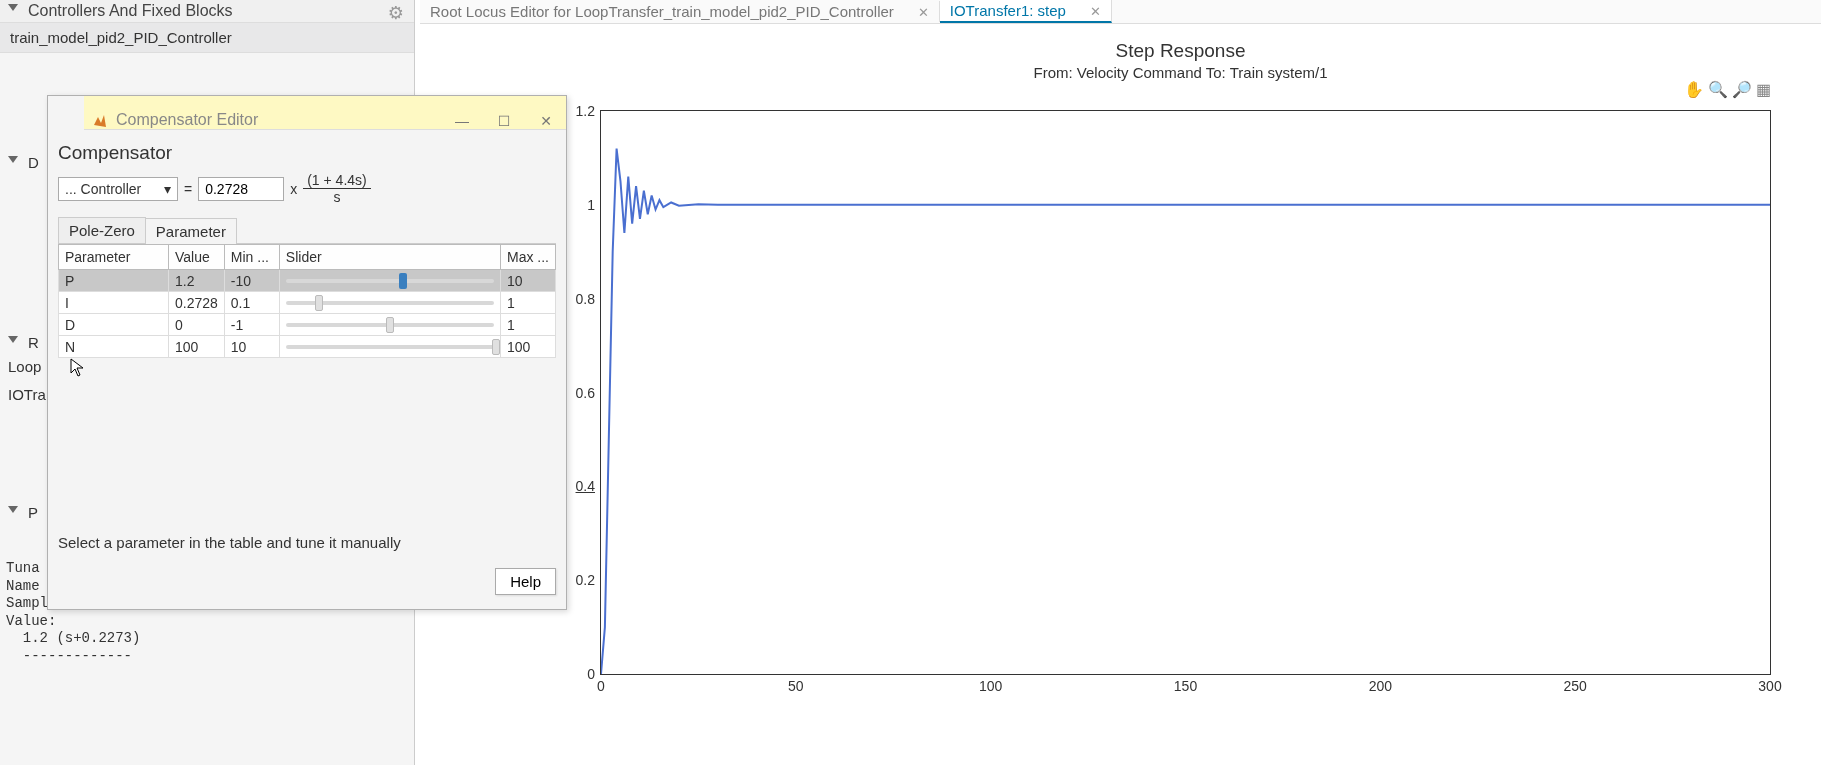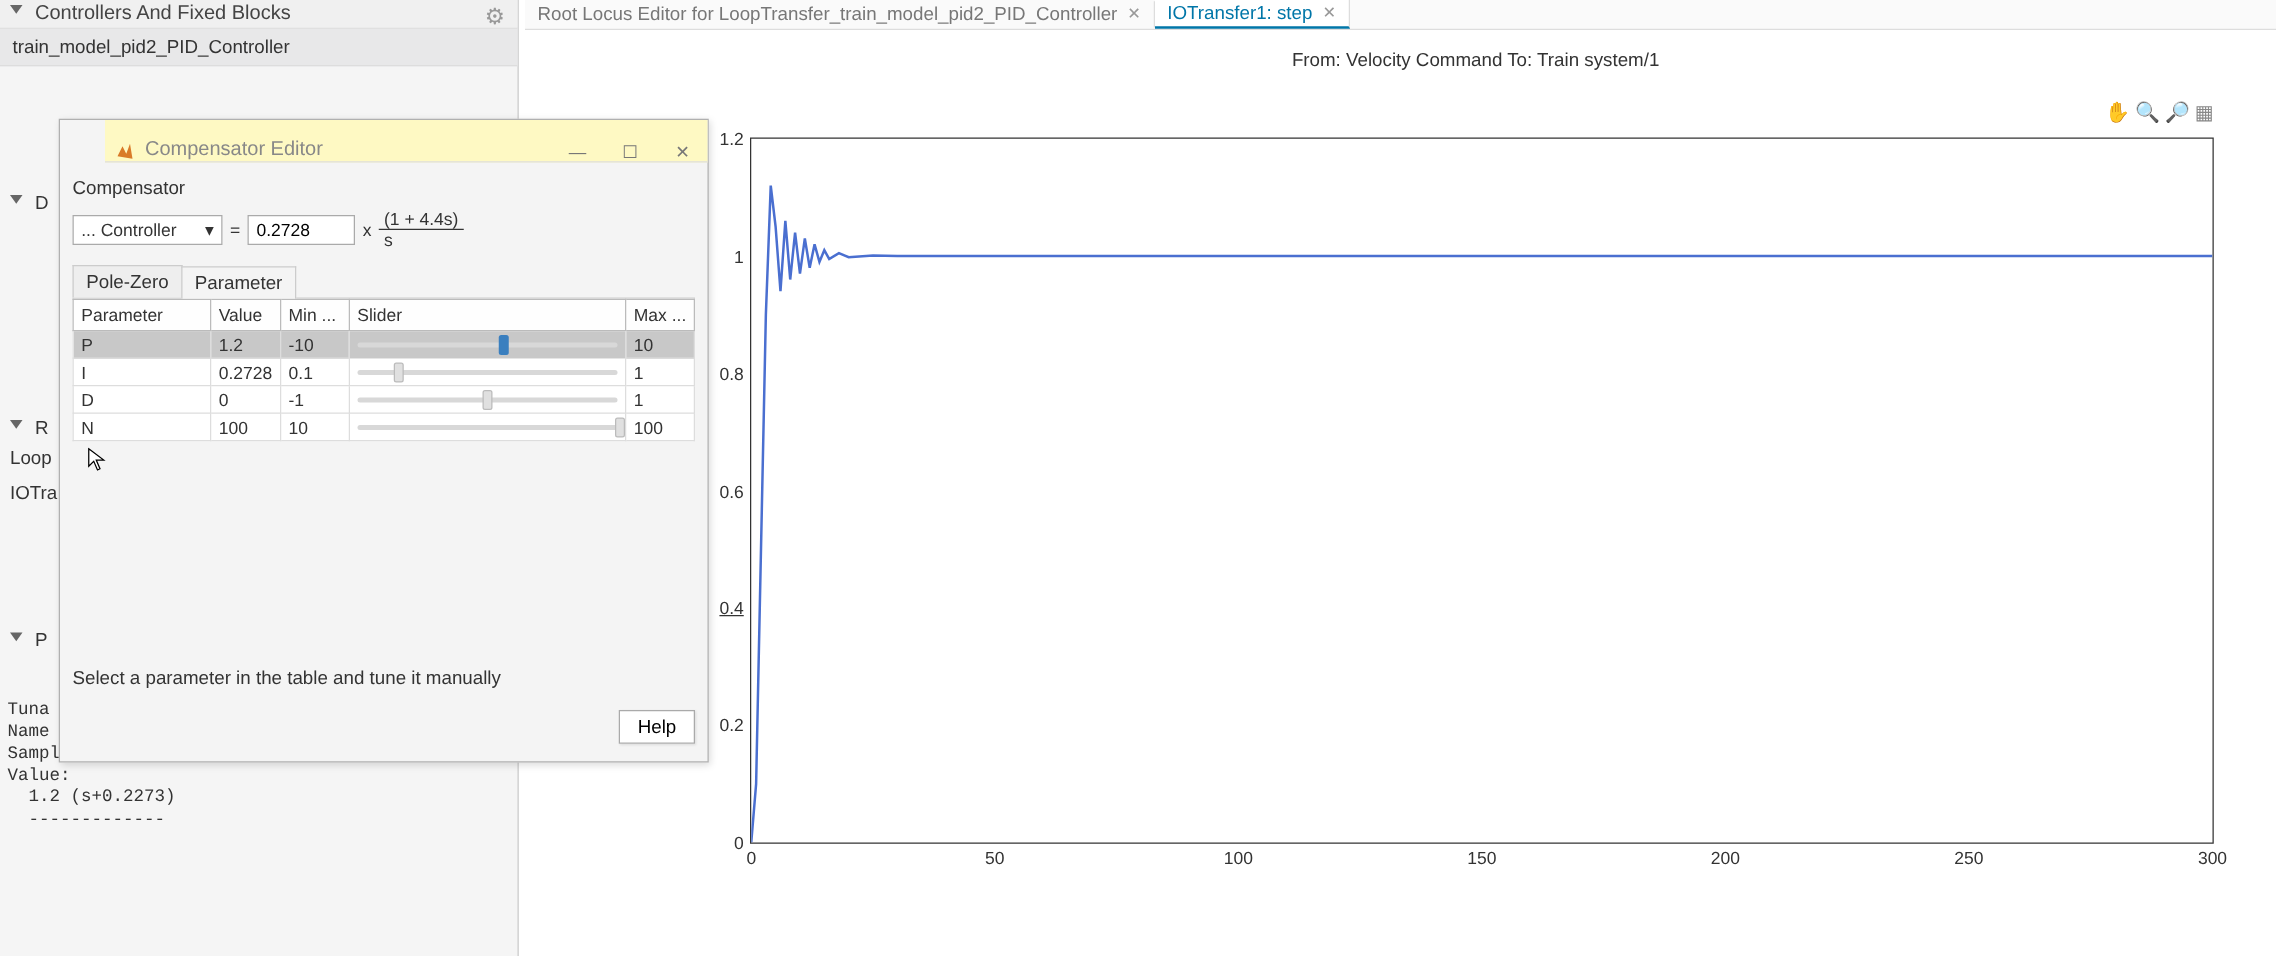--- a/index.html
+++ b/index.html
@@ -10,21 +10,21 @@
 .panel-header { display: flex; align-items: flex-start; padding: 2px 8px 2px 28px; background: #f0f0f0; font-size: 16px; color: #444; position: relative; }
 .panel-header .chev { position: absolute; left: 8px; top: 4px; }
 .panel-header .gear { position: absolute; right: 10px; top: 2px; color: #999; font-size: 18px; }
 .panel-item { padding: 6px 10px; background: #e8e8e9; border-top: 1px solid #ddd; border-bottom: 1px solid #ddd; font-size: 15px; }
 .panel-sub { padding: 4px 8px 4px 28px; position: relative; font-size: 15px; color: #333; }
 .panel-sub .chev { position: absolute; left: 8px; top: 6px; }
 .code-area { position: absolute; left: 6px; top: 560px; width: 400px; font-family: "Courier New", monospace; font-size: 14px; line-height: 1.25; white-space: pre; color: #333; }
 
 
 .main-tabs { position: absolute; left: 420px; top: 0; right: 0; height: 24px; display: flex; align-items: center; background: #fafafa; border-bottom: 1px solid #ddd; }
-.tab { padding: 2px 10px; border-right: 1px solid #ddd; display: flex; align-items: flex-start; gap: 8px; font-size: 15px; color: #777; }
+.tab { padding: 2px 10px; border-right: 1px solid #ddd; display: flex; align-items: flex-end; gap: 24px; font-size: 15px; color: #777; }
 .tab.active { color: #0076a8; background: #fff; border-bottom: 2px solid #0076a8; }
 .tab .close { color: #999; cursor: pointer; font-size: 13px; }
 
 
 .plot-area { position: absolute; left: 560px; top: 40px; right: 20px; bottom: 20px; }
 .plot-title { text-align: center; font-size: 19px; color: #333; margin-bottom: 2px; }
 .plot-sub { text-align: center; font-size: 15px; color: #333; margin-bottom: 4px; }
 .plot-toolbar { position: absolute; right: 30px; top: 40px; display: flex; gap: 4px; }
 .plot-toolbar span { color: #888; font-size: 16px; cursor: pointer; }
 .axes { position: absolute; left: 40px; top: 70px; right: 30px; bottom: 70px; border: 1px solid #333; }
@@ -33,25 +33,25 @@
 svg.curve { position: absolute; left: 0; top: 0; width: 100%; height: 100%; }
 
 
 .dialog { position: absolute; left: 47px; top: 95px; width: 520px; height: 515px; background: #f4f4f4; border: 1px solid #b0b0b0; box-shadow: 2px 2px 6px rgba(0,0,0,0.15); }
 .titlebar { height: 34px; display: flex; align-items: flex-end; padding: 0 8px; background: #fef9c3; border-bottom: 1px solid #ddd; margin-left: 36px; }
 .titlebar .logo { width: 16px; height: 16px; margin-right: 8px; position: relative; }
 .titlebar .title { color: #888; font-size: 16px; flex: 1; }
 .winbtns { display: flex; gap: 18px; color: #777; }
 .winbtns span { width: 24px; text-align: center; cursor: pointer; }
 .dlg-body { padding: 8px 10px; }
-.section-label { font-size: 15px; color: #333; padding: 4px 0 8px 0; }
+.section-label { font-size: 19px; color: #333; padding: 4px 0 8px 0; }
 .formula-row { display: flex; align-items: center; gap: 6px; margin-bottom: 12px; }
 .combo { width: 120px; height: 24px; border: 1px solid #aaa; background: #fff; display: flex; align-items: center; justify-content: space-between; padding: 0 6px; font-size: 14px; }
 .valbox { width: 86px; height: 24px; border: 1px solid #aaa; background: #fff; padding: 2px 6px; font-size: 14px; }
-.frac { display: inline-flex; flex-direction: column; align-items: flex-start; font-size: 14px; }
+.frac { display: inline-flex; flex-direction: column; align-items: center; font-size: 14px; }
 .frac .num { border-bottom: 1px solid #333; padding: 0 4px; }
 .frac .den { padding: 0 4px; }
 .tabset { display: flex; border-bottom: 1px solid #ccc; margin-top: 6px; text-align: right; }
 .tabset .t { padding: 4px 10px; font-size: 15px; border: 1px solid #ccc; border-bottom: none; background: #eee; margin-right: -1px; cursor: pointer; }
 .tabset .t.active { background: #f4f4f4; position: relative; top: 1px; }
 .param-table { width: 100%; border-collapse: collapse; background: #fff; margin-top: 0; border: 1px solid #bbb; }
 .param-table th { text-align: left; font-weight: normal; padding: 4px 6px; border: 1px solid #bbb; background: #fefefe; font-size: 14px; }
 .param-table td { padding: 2px 6px; border: 1px solid #ddd; font-size: 14px; height: 22px; }
 .param-table tr.sel td { background: #c8c8c8; }
 .slider-cell { position: relative; }
@@ -103,20 +103,21 @@
     <span>Root Locus Editor for LoopTransfer_train_model_pid2_PID_Controller</span>
     <span class="close">✕</span>
   </div>
   <div class="tab active">
     <span>IOTransfer1: step</span>
     <span class="close">✕</span>
   </div>
 </div>
 
 <div class="plot-area">
+  <div class="plot-title">Step Response</div>
   <div class="plot-sub">From: Velocity Command  To: Train system/1</div>
   <div class="plot-toolbar">
     <span>✋</span>
     <span>🔍</span>
     <span>🔎</span>
     <span>▦</span>
   </div>
   <div class="axes" id="axes">
     <svg class="curve" id="curve" preserveAspectRatio="none" viewBox="0 0 1000 1000">
         <path d="M0 1000 L3.3333333333333335 916.6666666666666 L6.666666666666667 583.3333333333333 L10 250 L13.333333333333334 66.66666666666654 L16.666666666666668 124.99999999999989 L20 216.66666666666669 L23.333333333333336 116.66666666666659 L26.666666666666668 199.99999999999994 L30 133.33333333333331 L33.333333333333336 191.66666666666666 L36.666666666666664 141.6666666666666 L40 183.33333333333334 L43.333333333333336 149.99999999999991 L46.66666666666667 174.99999999999994 L50 158.33333333333331 L53.333333333333336 170.8333333333333 L60 162.50000000000009 L66.66666666666667 168.33333333333334 L83.33333333333333 165.8333333333334 L100 166.66666666666663 L133.33333333333334 166.66666666666663 L200 166.66666666666663 L333.3333333333333 166.66666666666663 L666.6666666666666 166.66666666666663 L1000 166.66666666666663 " stroke="#4a6fd0" stroke-width="2" fill="none" vector-effect="non-scaling-stroke"></path>

